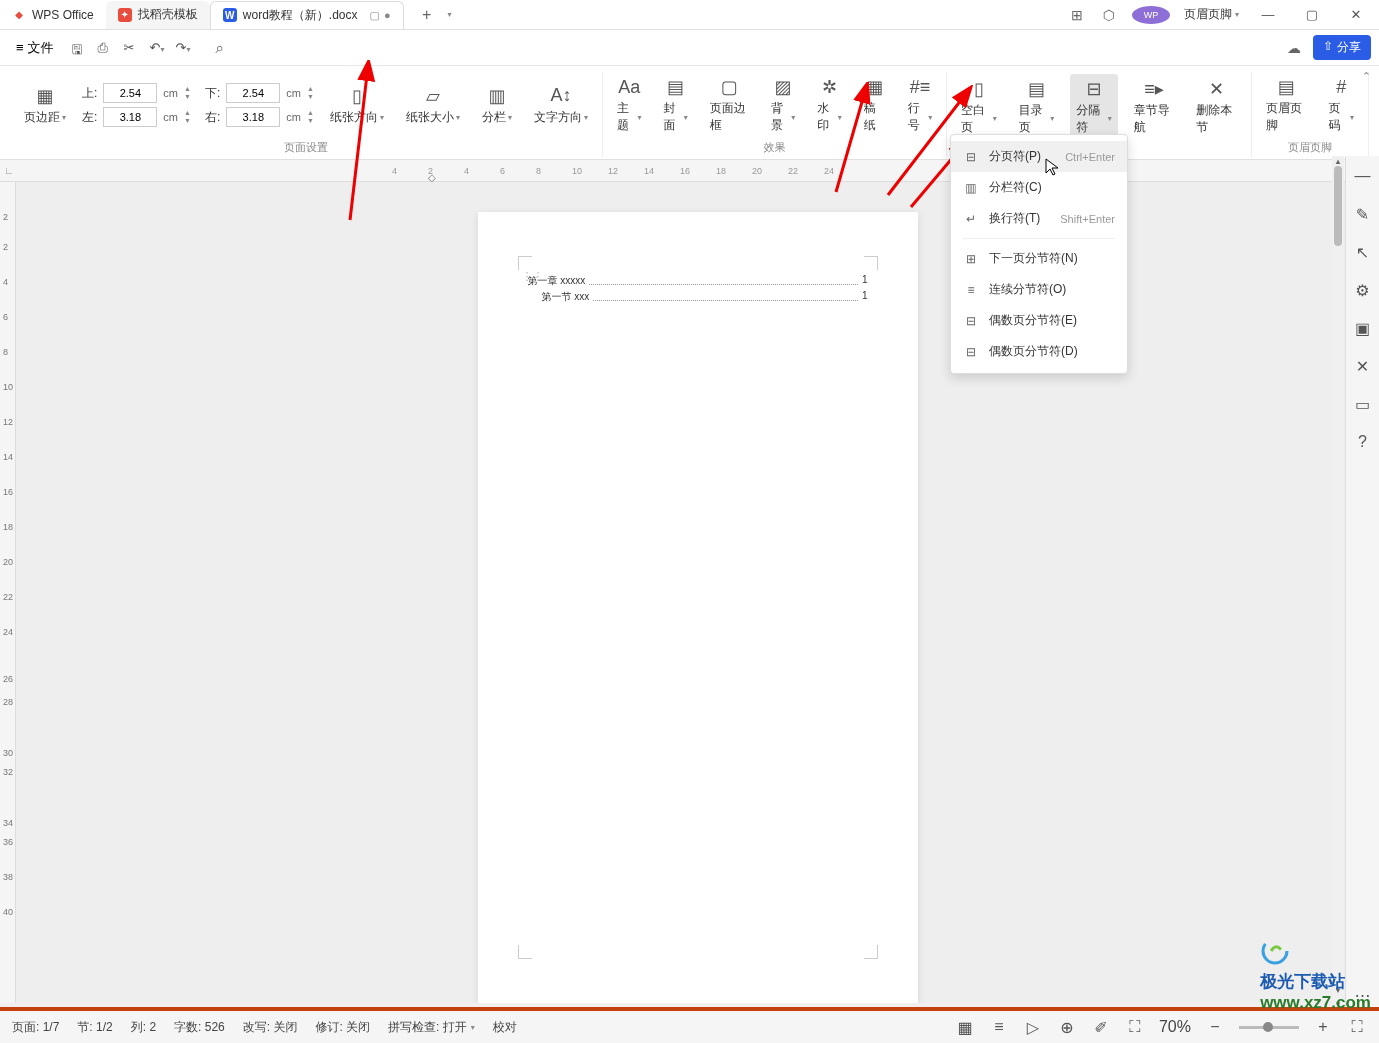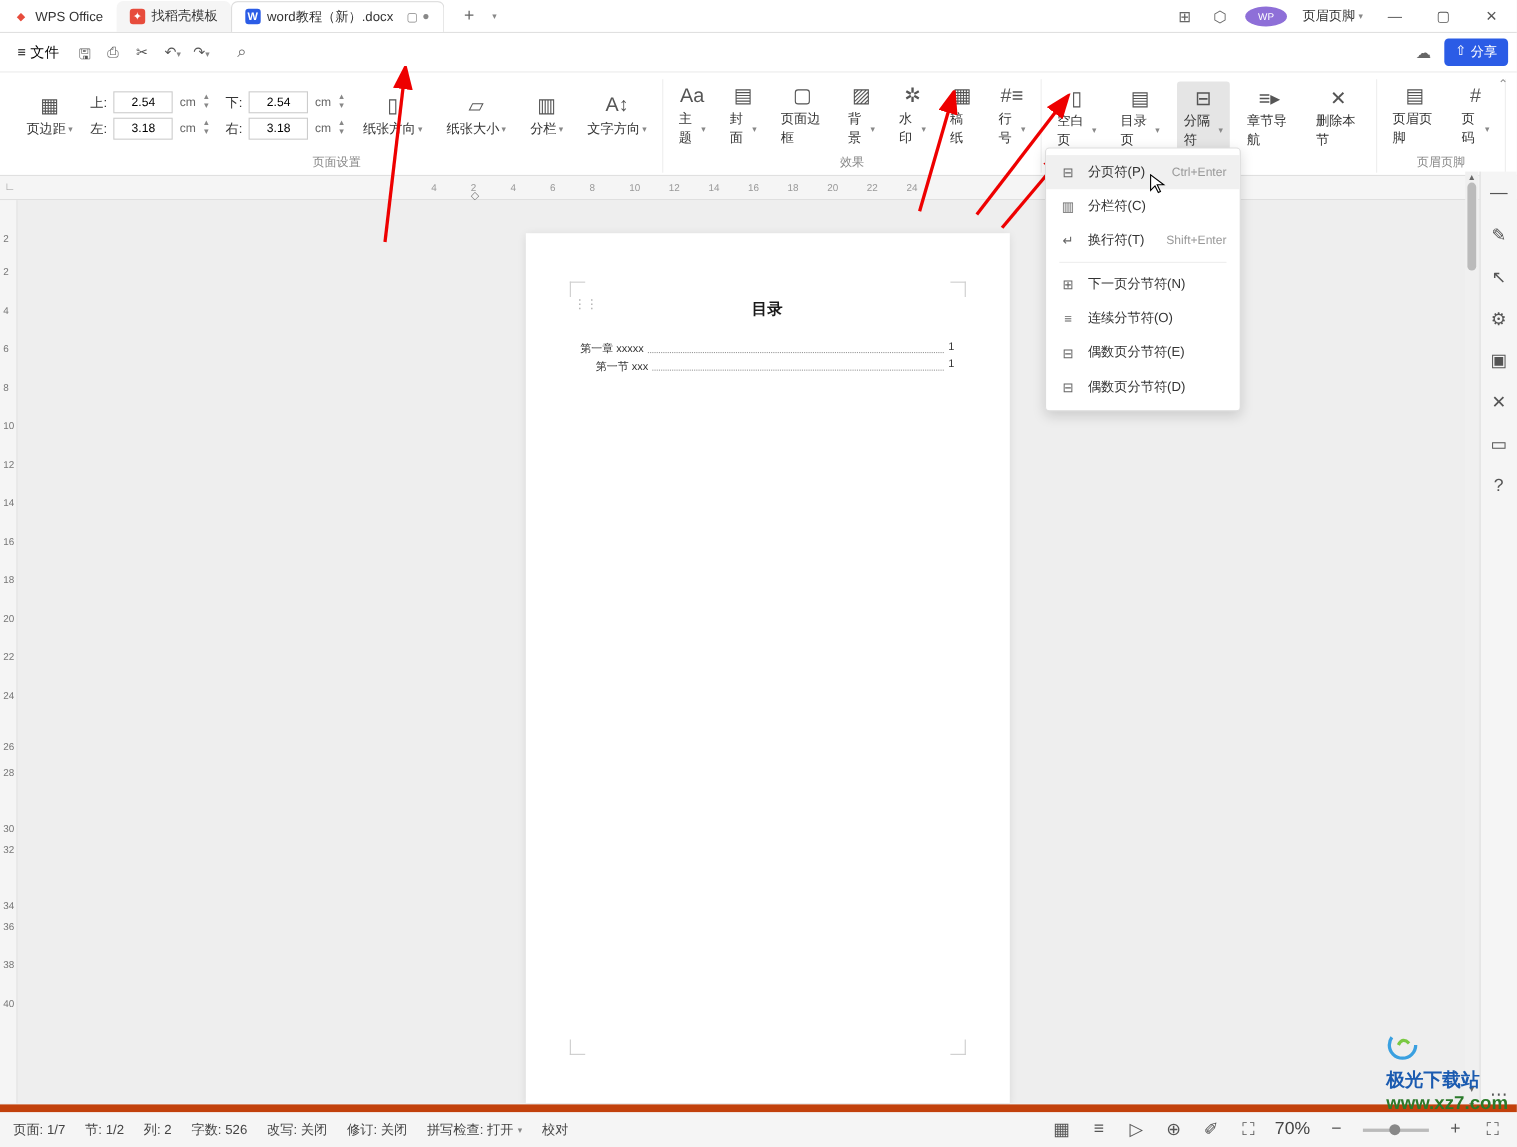--- a/index.html
+++ b/index.html
@@ -86,21 +86,21 @@
 
 .side-panel { position: absolute; right: 0; top: 156px; width: 34px; bottom: 28px; background: #f5f5f5; border-left: 1px solid #ddd; display: flex; flex-direction: column; align-items: center; gap: 18px; padding-top: 10px; }
 .side-icon { width: 20px; height: 20px; color: #555; cursor: pointer; font-size: 16px; display: flex; align-items: center; justify-content: center; }
 
 
 .scrollbar-v { position: absolute; right: 35px; top: 156px; bottom: 28px; width: 12px; background: #f0f0f0; }
 .scrollbar-thumb { position: absolute; top: 10px; width: 8px; left: 2px; height: 80px; background: #bbb; border-radius: 4px; }
 .scrollbar-arrow { position: absolute; width: 12px; height: 12px; font-size: 9px; color: #666; text-align: center; }
 
 
-.statusbar { position: absolute; bottom: 0; left: 0; right: 0; height: 28px; background: #f5f5f5; border-top: 7px solid #c2410c; display: flex; align-items: center; padding: 16px 12px; font-size: 12px; color: #444; gap: 18px; }
+.statusbar { position: absolute; bottom: 0; left: 0; right: 0; height: 28px; background: #f5f5f5; border-top: 4px solid #c2410c; display: flex; align-items: center; padding: 16px 12px; font-size: 12px; color: #444; gap: 18px; }
 .status-item { display: flex; align-items: center; gap: 4px; cursor: pointer; }
 .statusbar-right { margin-left: auto; display: flex; align-items: center; gap: 14px; }
 .zoom-text { font-size: 16px; }
 
 
 .watermark { position: absolute; right: 8px; bottom: 30px; z-index: 200; }
 .watermark-logo { width: 30px; height: 30px; }
 .watermark-text { font-size: 17px; color: #2a7a2a; font-weight: bold; }
 
 .chevron { font-size: 8px; color: #888; }
@@ -380,21 +380,20 @@
     <span class="tick" style="top:690px">38</span>
     <span class="tick" style="top:725px">40</span>
   </div>
   <div class="doc-area">
     <div class="page">
       <span class="page-corner tl"></span>
       <span class="page-corner tr"></span>
       <span class="page-corner bl"></span>
       <span class="page-corner br"></span>
       <span class="drag-handle">⋮⋮</span>
-      <div class="doc-title">目录</div>
       <div class="toc-line">
         <span>第一章 xxxxx</span>
         <span class="toc-dots"></span>
         <span>1</span>
       </div>
       <div class="toc-line" style="padding-left:14px">
         <span>第一节 xxx</span>
         <span class="toc-dots"></span>
         <span>1</span>
       </div>

